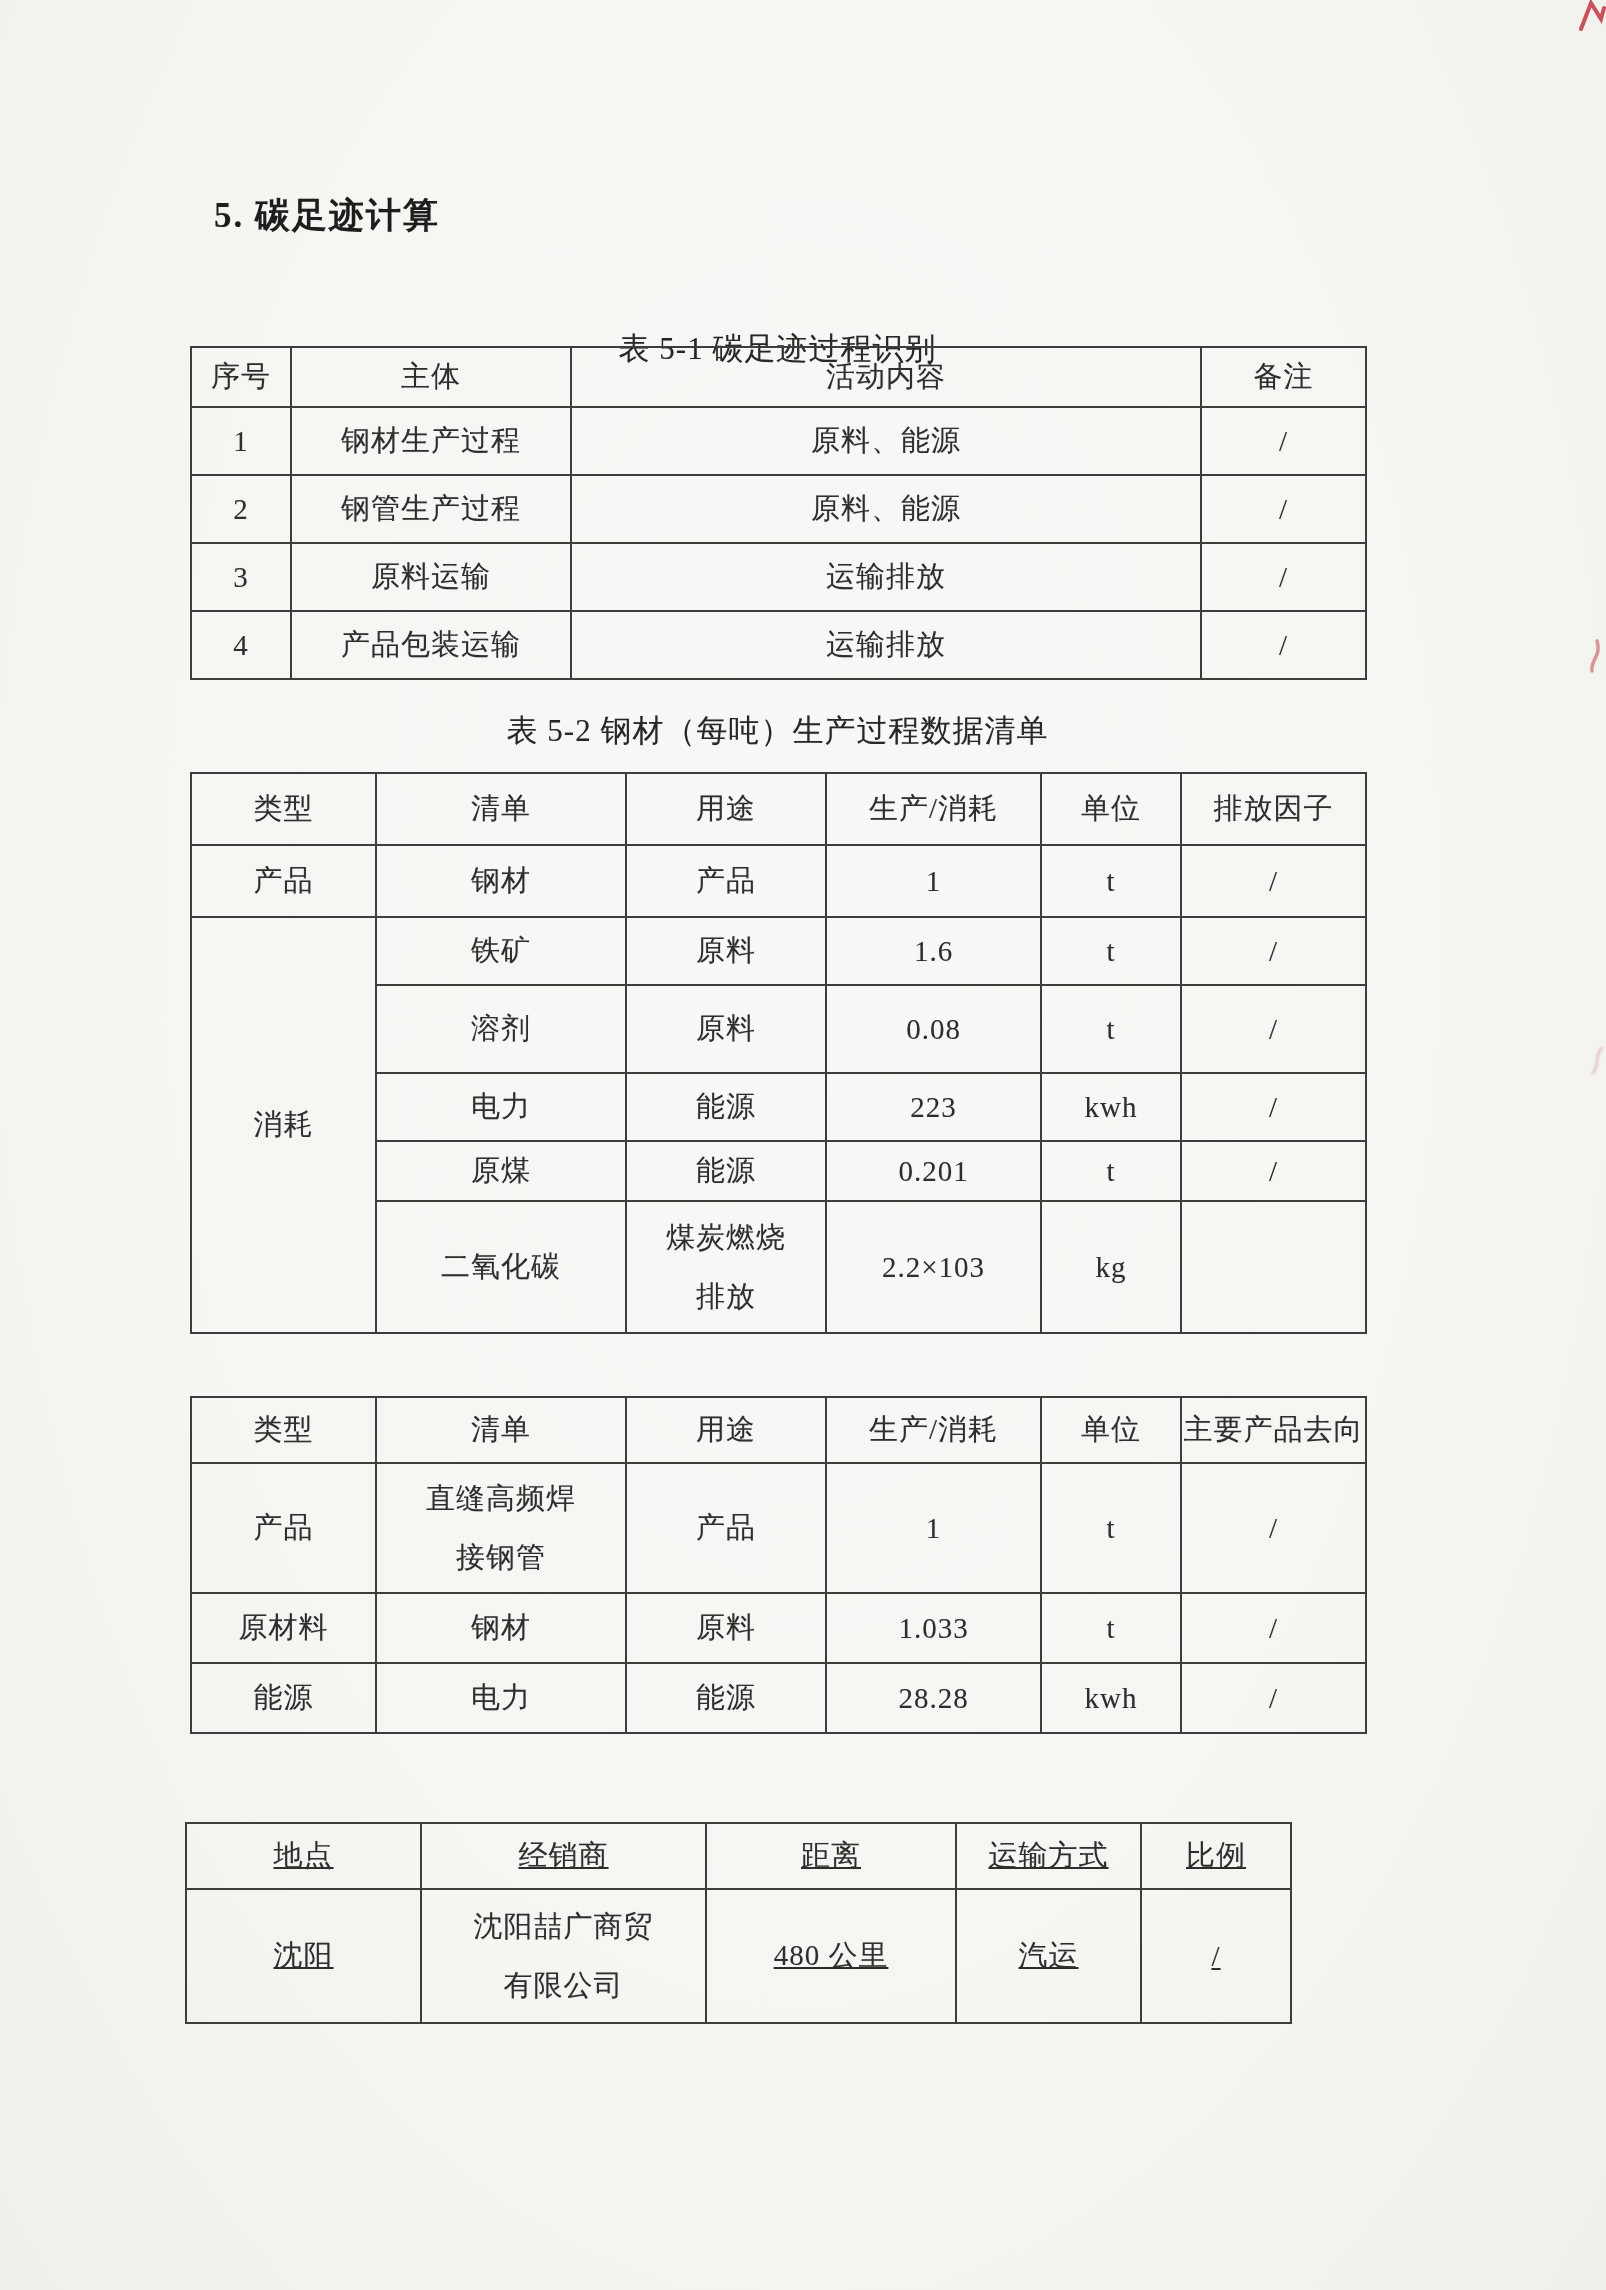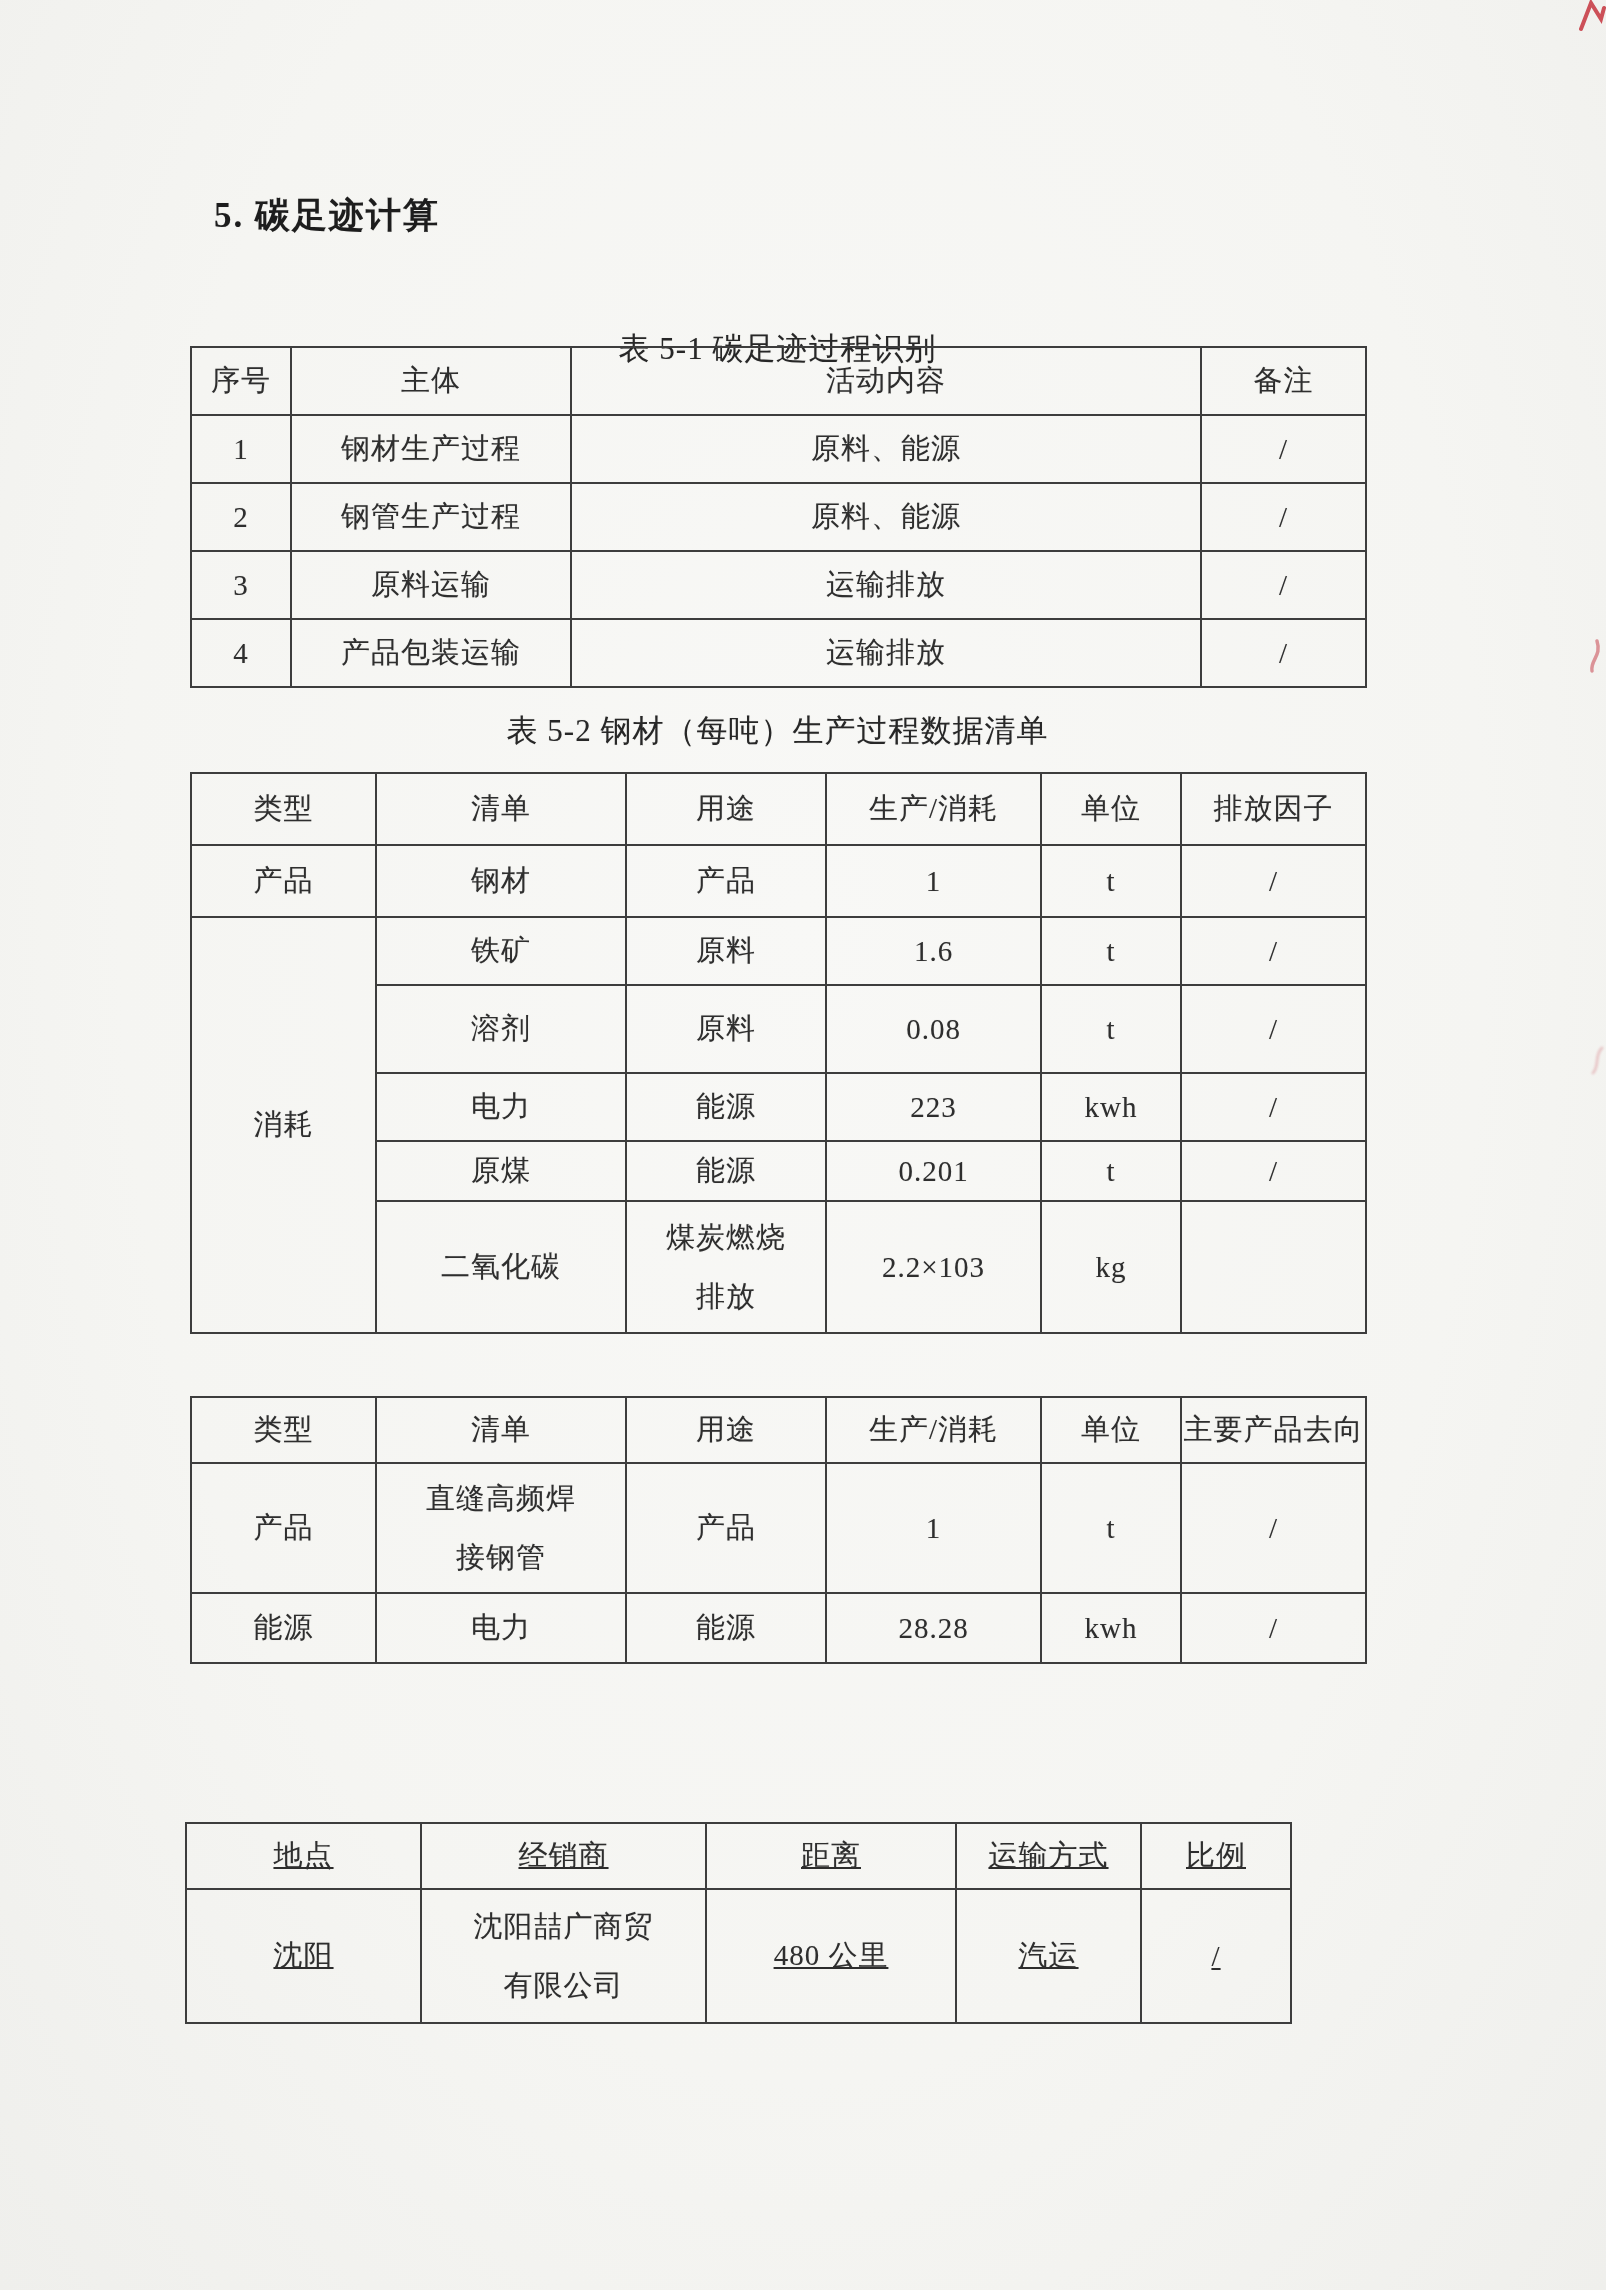--- a/index.html
+++ b/index.html
@@ -56,21 +56,21 @@
 
   <div class="caption cap1">表 5-1 碳足迹过程识别</div>
   <table class="doc t1">
     <colgroup>
         <col style="width:100px">
         <col style="width:280px">
         <col style="width:630px">
         <col style="width:165px">
       </colgroup>
     <tbody>
-        <tr style="height:68px">
+        <tr style="height:60px">
       <td>序号</td>
       <td>主体</td>
       <td>活动内容</td>
       <td>备注</td>
     </tr>
     <tr style="height:68px">
       <td>1</td>
       <td>钢材生产过程</td>
       <td>原料、能源</td>
       <td>/</td>
@@ -182,20 +182,28 @@
       <td>单位</td>
       <td>主要产品去向</td>
     </tr>
     <tr style="height:130px">
       <td>产品</td>
       <td>
         <span class="wrap w5">直缝高频焊接钢管</span>
       </td>
       <td>产品</td>
       <td>1</td>
+      <td>t</td>
+      <td>/</td>
+    </tr>
+    <tr style="height:70px">
+      <td>原材料</td>
+      <td>钢材</td>
+      <td>原料</td>
+      <td>1.033</td>
       <td>t</td>
       <td>/</td>
     </tr>
     <tr style="height:70px">
       <td>能源</td>
       <td>电力</td>
       <td>能源</td>
       <td>28.28</td>
       <td>kwh</td>
       <td>/</td>

